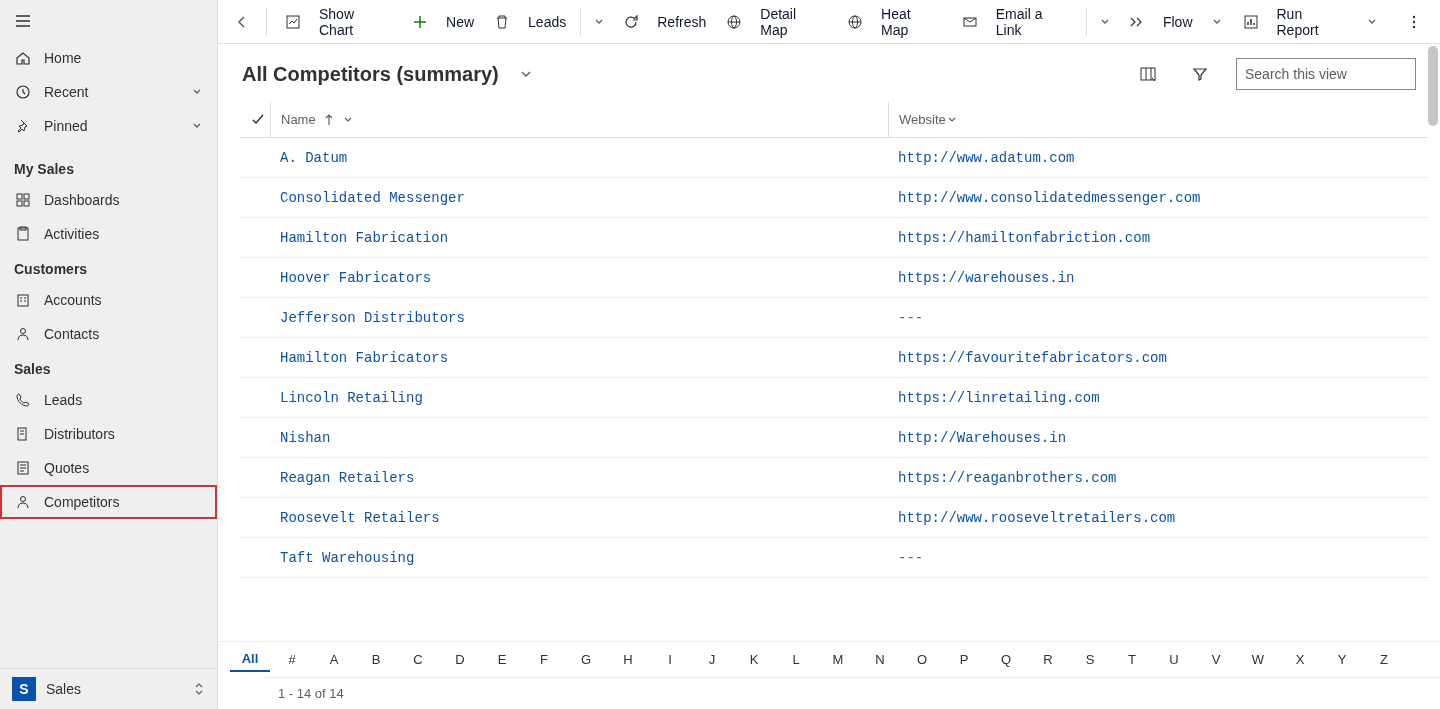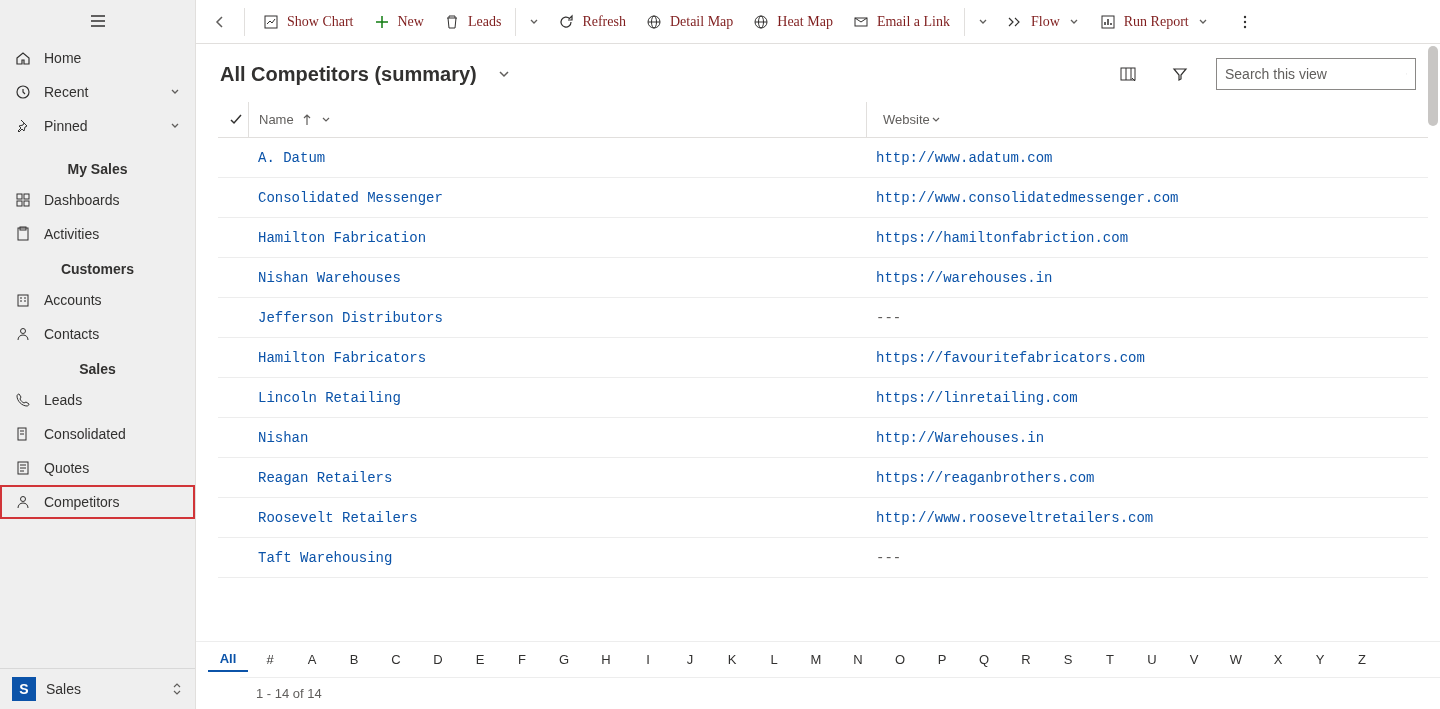--- a/index.html
+++ b/index.html
@@ -1,55 +1,55 @@
 <!DOCTYPE html>
 <html><head>
 <meta charset="utf-8">
 <style>
 * { box-sizing: border-box; margin: 0; padding: 0; }
 body { font-family: "Segoe UI", Arial, sans-serif; font-size: 14px; color: #323130; background: #fff; overflow: hidden; }
 .app { display: flex; height: 709px; width: 1440px; }
-.sidebar { width: 196px; background: #efefef; display: flex; flex-direction: column; border-right: 1px solid #e1dfdd; text-align: center; }
+.sidebar { width: 218px; background: #efefef; display: flex; flex-direction: column; border-right: 1px solid #e1dfdd; }
 .sidebar-top { padding: 12px 14px 8px; }
 .hamburger { cursor: pointer; display: inline-block; }
 .hamburger svg { width: 18px; height: 18px; }
 .nav-section { padding: 0 0 8px; }
 .nav-item { display: flex; align-items: center; padding: 8px 14px; cursor: pointer; gap: 12px; font-size: 14px; color: #323130; }
 .nav-item .icon { width: 18px; height: 18px; display: flex; align-items: center; justify-content: center; color: #323130; }
 .nav-item .chev { margin-left: auto; }
 .nav-header { padding: 10px 14px 6px; font-weight: 600; font-size: 14px; color: #323130; }
 .nav-item.highlighted { border: 2px solid #d13438; margin: 0 0; padding: 6px 12px; }
 .sidebar-footer { margin-top: auto; border-top: 1px solid #d8d8d8; display: flex; align-items: center; padding: 8px 12px; gap: 10px; cursor: pointer; }
 .app-badge { width: 24px; height: 24px; background: #0b53a9; color: #fff; font-weight: 600; display: flex; align-items: center; justify-content: center; font-size: 14px; }
 .sidebar-footer .updown { margin-left: auto; }
 
 .main { flex: 1; display: flex; flex-direction: column; position: relative; }
 
 .cmdbar { height: 44px; border-bottom: 1px solid #e1dfdd; display: flex; align-items: center; padding: 0 8px; gap: 4px; }
 .cmdbar .back { width: 32px; height: 32px; display: flex; align-items: center; justify-content: center; cursor: pointer; color: #605e5c; }
 .cmdbar .sep { width: 1px; height: 28px; background: #e1dfdd; margin: 0 4px; }
-.cmd-btn { display: flex; align-items: center; gap: 8px; padding: 6px 10px; cursor: pointer; font-size: 14px; color: #7f1d1d; border-radius: 2px; font-family: Liberation Serif, serif; }
+.cmd-btn { display: flex; align-items: center; gap: 18px; padding: 6px 10px; cursor: pointer; font-size: 14px; color: #0f172a; border-radius: 2px; }
 .cmd-btn .ic { width: 16px; height: 16px; display: flex; align-items: center; justify-content: center; }
 .cmd-chev { padding: 6px 8px; cursor: pointer; color: #605e5c; }
 .cmdbar .overflow { margin-left: 4px; padding: 6px 10px; cursor: pointer; }
 
 .viewhdr { display: flex; align-items: center; padding: 14px 24px 12px; gap: 20px; }
 .viewhdr h1 { font-size: 20px; font-weight: 600; }
 .viewhdr .vchev { color: #605e5c; cursor: pointer; }
 .viewhdr .spacer { flex: 1; }
 .hdr-icon { width: 32px; height: 32px; display: flex; align-items: center; justify-content: center; cursor: pointer; color: #323130; }
-.searchbox { display: flex; align-items: center; border: 1px solid #8a8886; height: 32px; width: 200px; padding: 0 8px; }
+.searchbox { display: flex; align-items: center; border: 1px solid #8a8886; height: 32px; width: 180px; padding: 0 8px; }
 .searchbox input { border: none; outline: none; flex: 1; font-size: 14px; background: transparent; }
 .searchbox input::placeholder { color: #605e5c; }
 
 .gridwrap { flex: 1; overflow: hidden; display: flex; flex-direction: column; padding: 0 12px 0 22px; position: relative; }
 .gridhdr { display: flex; align-items: center; border-bottom: 1px solid #e1dfdd; height: 36px; font-size: 13px; color: #605e5c; padding-left: 6px; }
 .gridhdr .chk { width: 24px; display:flex; align-items:center; justify-content:center;}
 .col-name { width: 618px; display: flex; align-items: center; gap: 8px; border-left: 1px solid #e1dfdd; padding-left: 10px; height: 100%; }
-.col-web { flex: 1; display: flex; align-items: center; border-left: 1px solid #e1dfdd; padding-left: 16px; height: 100%; }
+.col-web { flex: 1; display: flex; align-items: center; border-left: 1px solid #e1dfdd; padding-left: 10px; height: 100%; }
 .gridbody { overflow-y: auto; flex: 1; font-family: Liberation Mono, monospace; }
 .row { display: flex; align-items: center; height: 40px; border-bottom: 1px solid #ededed; padding-left: 6px; }
 .row .chk { width: 24px; }
 .cell-name { width: 618px; padding-left: 10px; }
 .cell-web { flex: 1; padding-left: 10px; }
 .link { color: #0b53a9; cursor: pointer; }
 .empty { color: #605e5c; }
 
 .alphabar { height: 36px; border-top: 1px solid #ededed; display: flex; align-items: center; padding: 0 12px; gap: 2px; font-size: 13px; color: #323130; }
 .alphabar .ab { width: 40px; text-align: center; cursor: pointer; padding: 4px 0; }
@@ -160,21 +160,21 @@
           </span>
           <span>Leads</span>
         </div>
         <div class="nav-item">
           <span class="icon">
             <svg width="16" height="16" viewBox="0 0 16 16">
               <rect x="3" y="2" width="8" height="12" stroke="#323130" fill="none"></rect>
               <path d="M5 5h4M5 8h4" stroke="#323130"></path>
             </svg>
           </span>
-          <span>Consolidated</span>
+          <span>Distributors</span>
         </div>
         <div class="nav-item">
           <span class="icon">
             <svg width="16" height="16" viewBox="0 0 16 16">
               <rect x="3" y="2" width="10" height="12" stroke="#323130" fill="none"></rect>
               <path d="M5 5h6M5 8h6M5 11h4" stroke="#323130"></path>
             </svg>
           </span>
           <span>Quotes</span>
         </div>
@@ -383,21 +383,21 @@
             <div class="cell-name"><span class="link">Consolidated Messenger</span></div>
             <div class="cell-web"><span class="link">http://www.consolidatedmessenger.com</span></div>
           </div>
           <div class="row">
             <div class="chk"></div>
             <div class="cell-name"><span class="link">Hamilton Fabrication</span></div>
             <div class="cell-web"><span class="link">https://hamiltonfabriction.com</span></div>
           </div>
           <div class="row">
             <div class="chk"></div>
-            <div class="cell-name"><span class="link">Nishan Warehouses</span></div>
+            <div class="cell-name"><span class="link">Hoover Fabricators</span></div>
             <div class="cell-web"><span class="link">https://warehouses.in</span></div>
           </div>
           <div class="row">
             <div class="chk"></div>
             <div class="cell-name"><span class="link">Jefferson Distributors</span></div>
             <div class="cell-web"><span class="empty">---</span></div>
           </div>
           <div class="row">
             <div class="chk"></div>
             <div class="cell-name"><span class="link">Hamilton Fabricators</span></div>

